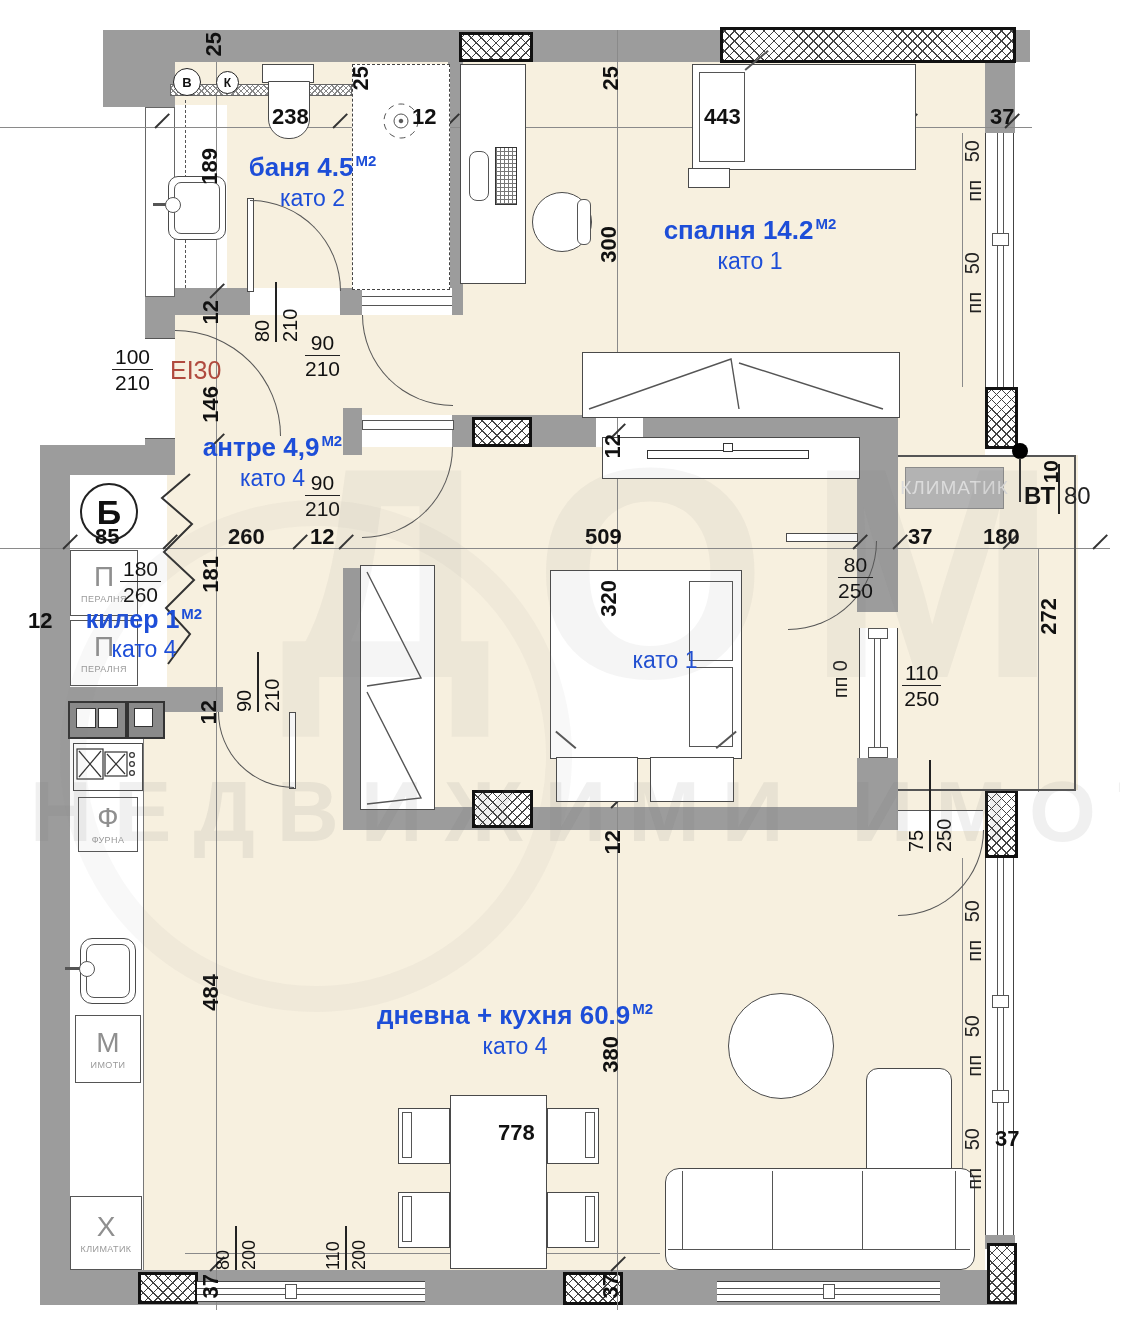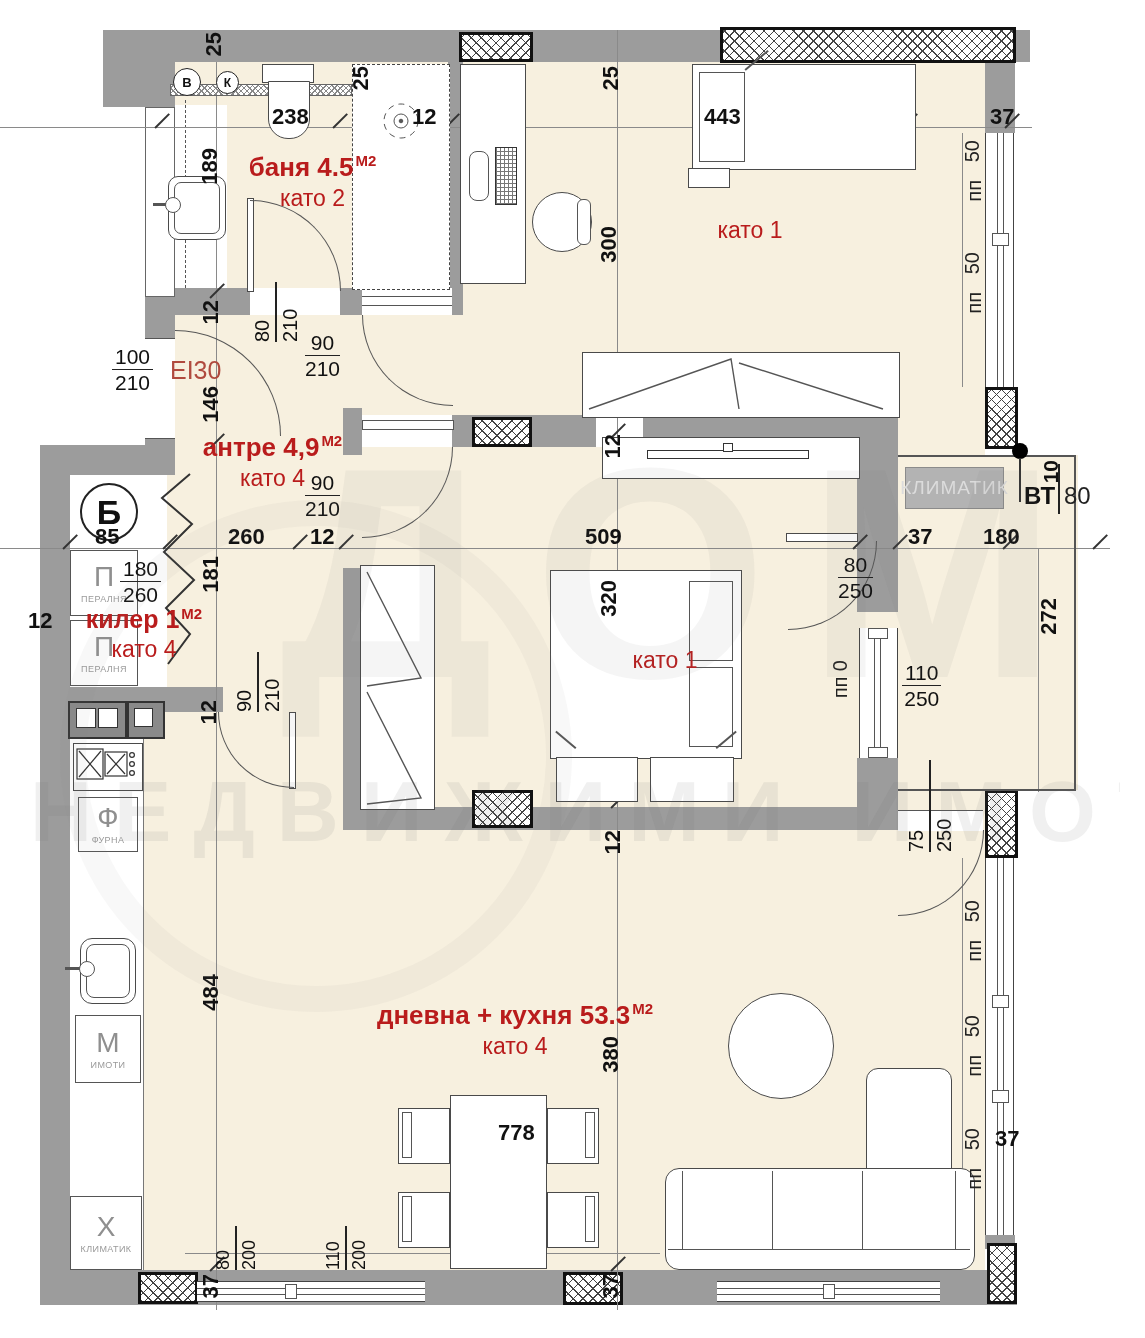--- a/index.html
+++ b/index.html
@@ -23,21 +23,21 @@
   .arc-bl{border-left:1.6px solid #555;border-bottom:1.6px solid #555;border-bottom-left-radius:100% 100%;}
   .arc-br{border-right:1.6px solid #555;border-bottom:1.6px solid #555;border-bottom-right-radius:100% 100%;}
   .dim{position:absolute;font-weight:bold;font-size:22px;color:#111;white-space:nowrap;line-height:1;}
   .dimr{font-weight:400;font-size:20px;color:#222;}
   .v{writing-mode:vertical-rl;transform:rotate(180deg);}
   .hfrac{position:absolute;font-weight:400;font-size:21px;line-height:1.2;color:#111;text-align:center;white-space:nowrap;}
   .hfrac .ft{border-bottom:1.8px solid #222;padding:0 3px;}
   .vfrac{position:absolute;display:flex;gap:3px;font-weight:400;font-size:20px;color:#111;}
   .vfrac i{width:1.8px;background:#222;}
   .vfrac span{writing-mode:vertical-rl;transform:rotate(180deg);line-height:1;display:inline-block;}
-  .room-label{position:absolute;text-align:center;color:#b91c1c;z-index:30;}
+  .room-label{position:absolute;text-align:center;color:#1d4ed8;z-index:30;}
   .rname{font-weight:bold;font-size:26px;white-space:nowrap;}
   .rname .sup{font-size:15px;vertical-align:super;margin-left:2px;}
   .kato{font-size:23px;font-weight:400;margin-top:2px;}
   .appl{position:absolute;background:#fff;border:1.5px solid #555;display:flex;flex-direction:column;align-items:center;justify-content:center;z-index:22;}
   .aletter{font-size:28px;color:#8f8f8f;line-height:1;}
   .acap{font-size:9px;color:#9a9a9a;letter-spacing:.4px;margin-top:3px;}
   .meter{position:absolute;border:1.6px solid #222;border-radius:50%;background:#fff;display:flex;align-items:center;justify-content:center;font-weight:bold;color:#111;z-index:23;}
   .ac{position:absolute;background:#b3b3b3;border:1.5px solid #8b8b8b;color:#dcdcdc;font-size:19px;letter-spacing:1px;display:flex;align-items:center;justify-content:center;z-index:22;}
   .winV{position:absolute;background:#fff;border-left:1.6px solid #444;border-right:1.6px solid #444;z-index:12;}
   .winH{position:absolute;background:#fff;border-top:1.6px solid #444;border-bottom:1.6px solid #444;z-index:12;}
@@ -314,35 +314,36 @@
     </div>
   <div class="abs" style="left:1012px;top:443px;width:16px;height:16px;background:#000;border-radius:50%;z-index:24;"></div>
   <div class="abs" style="left:1019px;top:458px;width:1.6px;height:44px;background:#333;z-index:24;"></div>
   <div class="abs" style="left:1058px;top:464px;width:2px;height:50px;background:#222;z-index:24;"></div>
 
   <div class="room-label" style="left:225px;top:152px;width:175px;">
     <div class="rname"><span>баня 4.5</span><span class="sup">М2</span></div>
     <div class="kato">като 2</div>
   </div>
   <div class="room-label" style="left:635px;top:215px;width:230px;">
+    <div class="rname"><span>спалня 14.2</span><span class="sup">М2</span></div>
     <div class="kato">като 1</div>
   </div>
   <div class="room-label" style="left:185px;top:432px;width:175px;">
     <div class="rname"><span>антре 4,9</span><span class="sup">М2</span></div>
     <div class="kato">като 4</div>
   </div>
   <div class="room-label" style="left:69px;top:605px;width:150px;">
     <div class="rname" style="font-size:25px;"><span>килер 1</span><span class="sup">М2</span></div>
     <div class="kato">като 4</div>
   </div>
   <div class="room-label" style="left:560px;top:645px;width:210px;">
     <div class="kato">като 1</div>
   </div>
   <div class="room-label" style="left:370px;top:1000px;width:290px;">
-    <div class="rname"><span>дневна + кухня 53.3</span><span class="sup">М2</span></div>
+    <div class="rname"><span>дневна + кухня 60.9</span><span class="sup">М2</span></div>
     <div class="kato">като 4</div>
   </div>
 
   <div class="dim v z30" style="left:203px;top:32px;">25</div>
   <div class="dim z30" style="left:272px;top:106px;">238</div>
   <div class="dim v z30" style="left:350px;top:66px;">25</div>
   <div class="dim z30" style="left:412px;top:106px;">12</div>
   <div class="dim v z30" style="left:600px;top:66px;">25</div>
   <div class="dim z30" style="left:704px;top:106px;">443</div>
   <div class="dim z30" style="left:990px;top:106px;">37</div>

